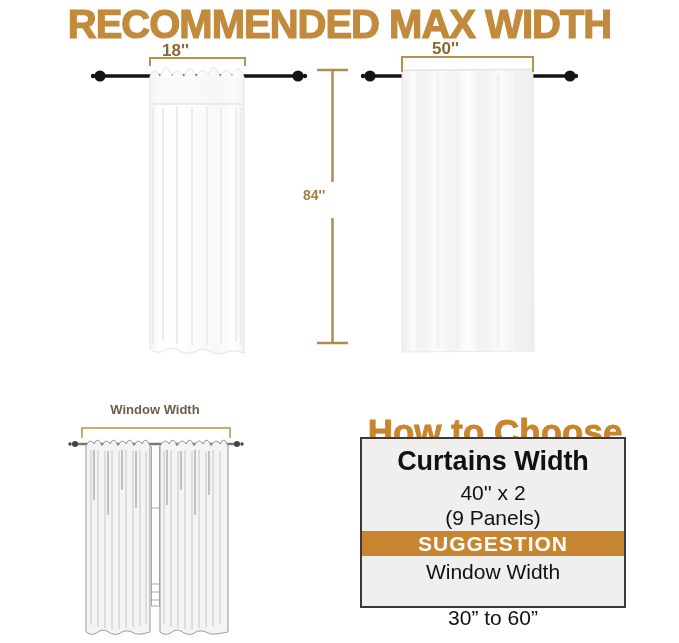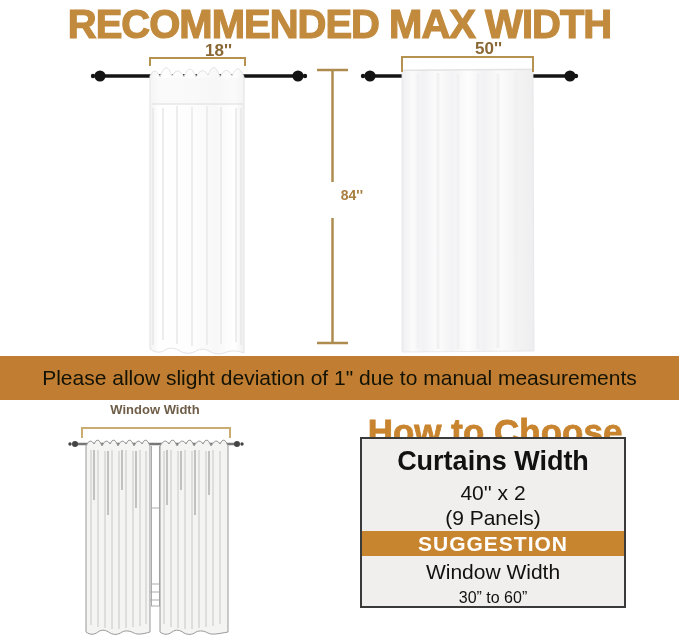--- a/index.html
+++ b/index.html
@@ -7,42 +7,42 @@
     --c-suggestion:#C8852F; --c-measure:#AE8C4F; --c-label:#8A6835;
     --c-illus-label:#6E5D48; --c-table-bg:#F0EFED;
   }
   *{margin:0;padding:0;box-sizing:border-box;}
   body{background:#fff;font-family:"Liberation Sans",sans-serif;}
   .stage{position:relative;width:679px;height:643px;background:#fff;overflow:hidden;border-radius:2px;}
   .title{position:absolute;top:2px;left:0;width:679px;text-align:center;
     font-size:40px;font-weight:bold;letter-spacing:-1px;color:var(--c-title);
     -webkit-text-stroke:1.2px var(--c-title);}
   .diagram-svg{position:absolute;top:0;left:0;}
-  .meas-label{position:absolute;font-weight:bold;color:var(--c-label);font-size:17px;text-align:right;}
+  .meas-label{position:absolute;font-weight:bold;color:var(--c-label);font-size:17px;text-align:left;}
   .lbl-18{top:41px;left:162px;width:70px;}
   .lbl-40{top:39px;left:432px;width:70px;}
   .lbl-84{top:187px;left:303px;width:60px;font-size:14px;color:#A87E3E;background:#fff;}
   .banner{position:absolute;top:356px;left:0;width:679px;height:44px;background:var(--c-banner);
     display:flex;align-items:center;justify-content:center;font-size:21px;color:#121205;}
   .illus-label{position:absolute;top:402px;left:55px;width:200px;text-align:center;
     font-size:13px;font-weight:700;color:var(--c-illus-label);}
   .illus-svg{position:absolute;top:420px;left:55px;}
   .htc-heading{position:absolute;top:412px;left:365px;width:260px;text-align:center;
     font-size:35px;font-weight:bold;color:var(--c-heading);-webkit-text-stroke:0.8px var(--c-heading);}
   .choose-table{position:absolute;top:437px;left:360px;width:266px;height:171px;
     background:var(--c-table-bg);border:2px solid #3a3a3a;display:flex;flex-direction:column;
     align-items:center;text-align:center;color:#111;}
   .ct-title{font-size:27px;font-weight:bold;margin-top:7px;line-height:30px;}
   .ct-size{font-size:21px;line-height:24px;margin-top:5px;}
   .ct-panels{font-size:21px;line-height:25px;}
   .ct-suggestion{width:100%;background:var(--c-suggestion);color:#fff;font-weight:bold;
     font-size:21px;letter-spacing:1px;line-height:25px;margin-top:1px;}
   .ct-ww{font-size:21px;line-height:25px;margin-top:3px;}
   .ct-divider{width:180px;height:2px;background:#222;margin-top:1px;}
-  .ct-range{font-size:16px;line-height:26px;margin-top:0;}
+  .ct-range{font-size:21px;line-height:26px;margin-top:20px;}
 </style>
 </head>
 <body>
 
 <div class="stage">
 
   <div class="title">RECOMMENDED MAX WIDTH</div>
 
   <svg class="diagram-svg" width="679" height="356" viewBox="0 0 679 356">
     <defs>
@@ -111,23 +111,20 @@
 
     <g stroke="#AE8C4F" stroke-width="2.5" fill="none">
       <path d="M317,70 H348 M332.5,70 V182 M332.5,218 V343 M317,343 H348"></path>
     </g>
   </svg>
 
   <div class="meas-label lbl-18">18''</div>
   <div class="meas-label lbl-40">50''</div>
   <div class="meas-label lbl-84">84''</div>
 
-  <div class="banner">
-    <span>Please allow slight deviation of 1" due to manual measurements</span>
-  </div>
 
   <div class="illus-label">Window Width</div>
 
   <svg class="illus-svg" width="200" height="223" viewBox="0 0 200 223">
 
     <path d="M27,18 V8 H175 V18" stroke="#C9AC72" stroke-width="2" fill="none"></path>
 
     <g>
       <line x1="20" y1="24" x2="182" y2="24" stroke="#777" stroke-width="2.5"></line>
       <circle cx="20" cy="24" r="3" fill="#444"></circle>

